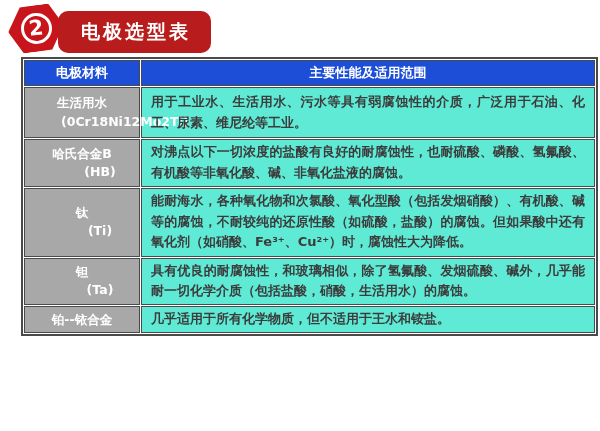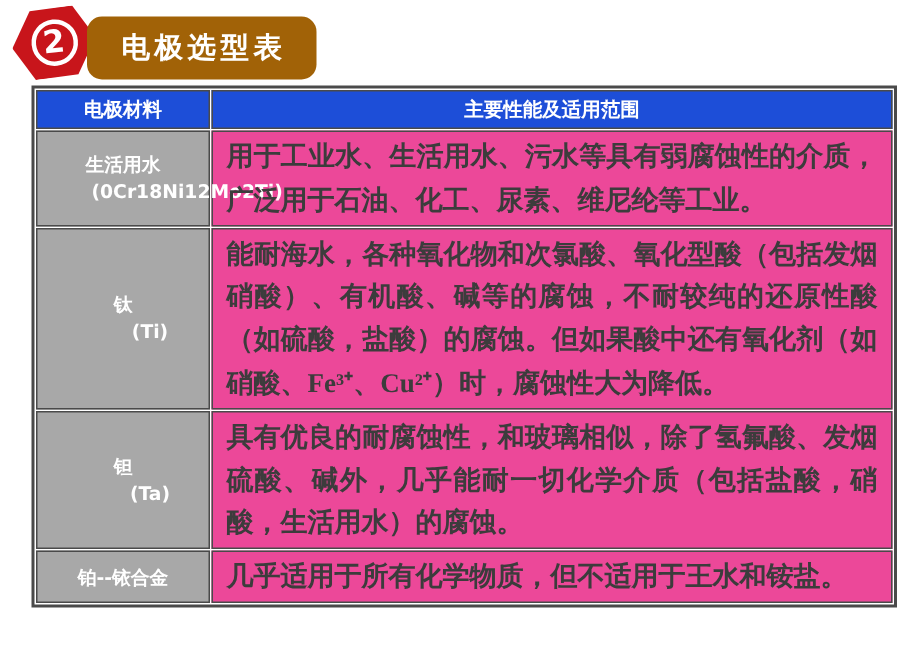--- a/index.html
+++ b/index.html
@@ -23,21 +23,21 @@
   }
   .badge-circle {
     width: 31px; height: 31px;
     border: 3px solid #ffffff; border-radius: 50%;
     display: flex; align-items: center; justify-content: center;
   }
   .badge-num { color: #ffffff; font-size: 21px; font-weight: bold; line-height: 1; }
   .banner {
     position: absolute; left: 58px; top: 11px;
     width: 153px; height: 42px;
-    background: #a16207; border-radius: 10px;
+    background: #b91c1c; border-radius: 10px;
     display: flex; align-items: center; justify-content: center;
   }
   .banner-title {
     color: #ffffff; font-size: 19px; font-weight: bold; letter-spacing: 3px;
     padding-left: 3px;
   }
 
   
   table.sel {
     position: absolute; left: 21px; top: 57px;
@@ -55,24 +55,24 @@
     height: 26px; text-align: center;
   }
   td.mat {
     background: #a8a8a8; color: #ffffff;
     font-size: 12.5px; font-weight: bold;
     text-align: center; vertical-align: middle;
     line-height: 1.45;
   }
   td.mat .msub { display: block; font-weight: bold; padding-left: 36px; }
   td.desc {
-    background: #ec4899; color: #3c3c3c;
-    font-size: 18px; font-weight: bold;
+    background: #5eead4; color: #3c3c3c;
+    font-size: 13px; font-weight: bold;
     line-height: 1.6; padding: 2px 9px;
-    text-align: justify; vertical-align: middle; font-family: Liberation Serif, serif;
+    text-align: justify; vertical-align: middle;
   }
   tr.r0 td { height: 51px; }
   tr.r1 td { height: 45px; }
   tr.r2 td { height: 65px; }
   tr.r3 td { height: 69px; }
   tr.r4 td { height: 45px; }
   tr.r5 td { height: 21px; }
   tr.r6 td { height: 20px; }
 </style>
 </head>
@@ -103,20 +103,27 @@
       </tr>
     </thead>
     <tbody>
       <tr class="r0">
         <td class="mat">
           <span class="mname">生活用水</span>
           <span class="msub">(0Cr18Ni12Mo2Ti)</span>
         </td>
         <td class="desc">用于工业水、生活用水、污水等具有弱腐蚀性的介质，广泛用于石油、化工、尿素、维尼纶等工业。</td>
       </tr>
+      <tr class="r1">
+        <td class="mat">
+          <span class="mname">哈氏合金B</span>
+          <span class="msub">(HB)</span>
+        </td>
+        <td class="desc">对沸点以下一切浓度的盐酸有良好的耐腐蚀性，也耐硫酸、磷酸、氢氟酸、有机酸等非氧化酸、碱、非氧化盐液的腐蚀。</td>
+      </tr>
       <tr class="r3">
         <td class="mat">
           <span class="mname">钛</span>
           <span class="msub">(Ti)</span>
         </td>
         <td class="desc">能耐海水，各种氧化物和次氯酸、氧化型酸（包括发烟硝酸）、有机酸、碱等的腐蚀，不耐较纯的还原性酸（如硫酸，盐酸）的腐蚀。但如果酸中还有氧化剂（如硝酸、Fe³⁺、Cu²⁺）时，腐蚀性大为降低。</td>
       </tr>
       <tr class="r4">
         <td class="mat">
           <span class="mname">钽</span>

